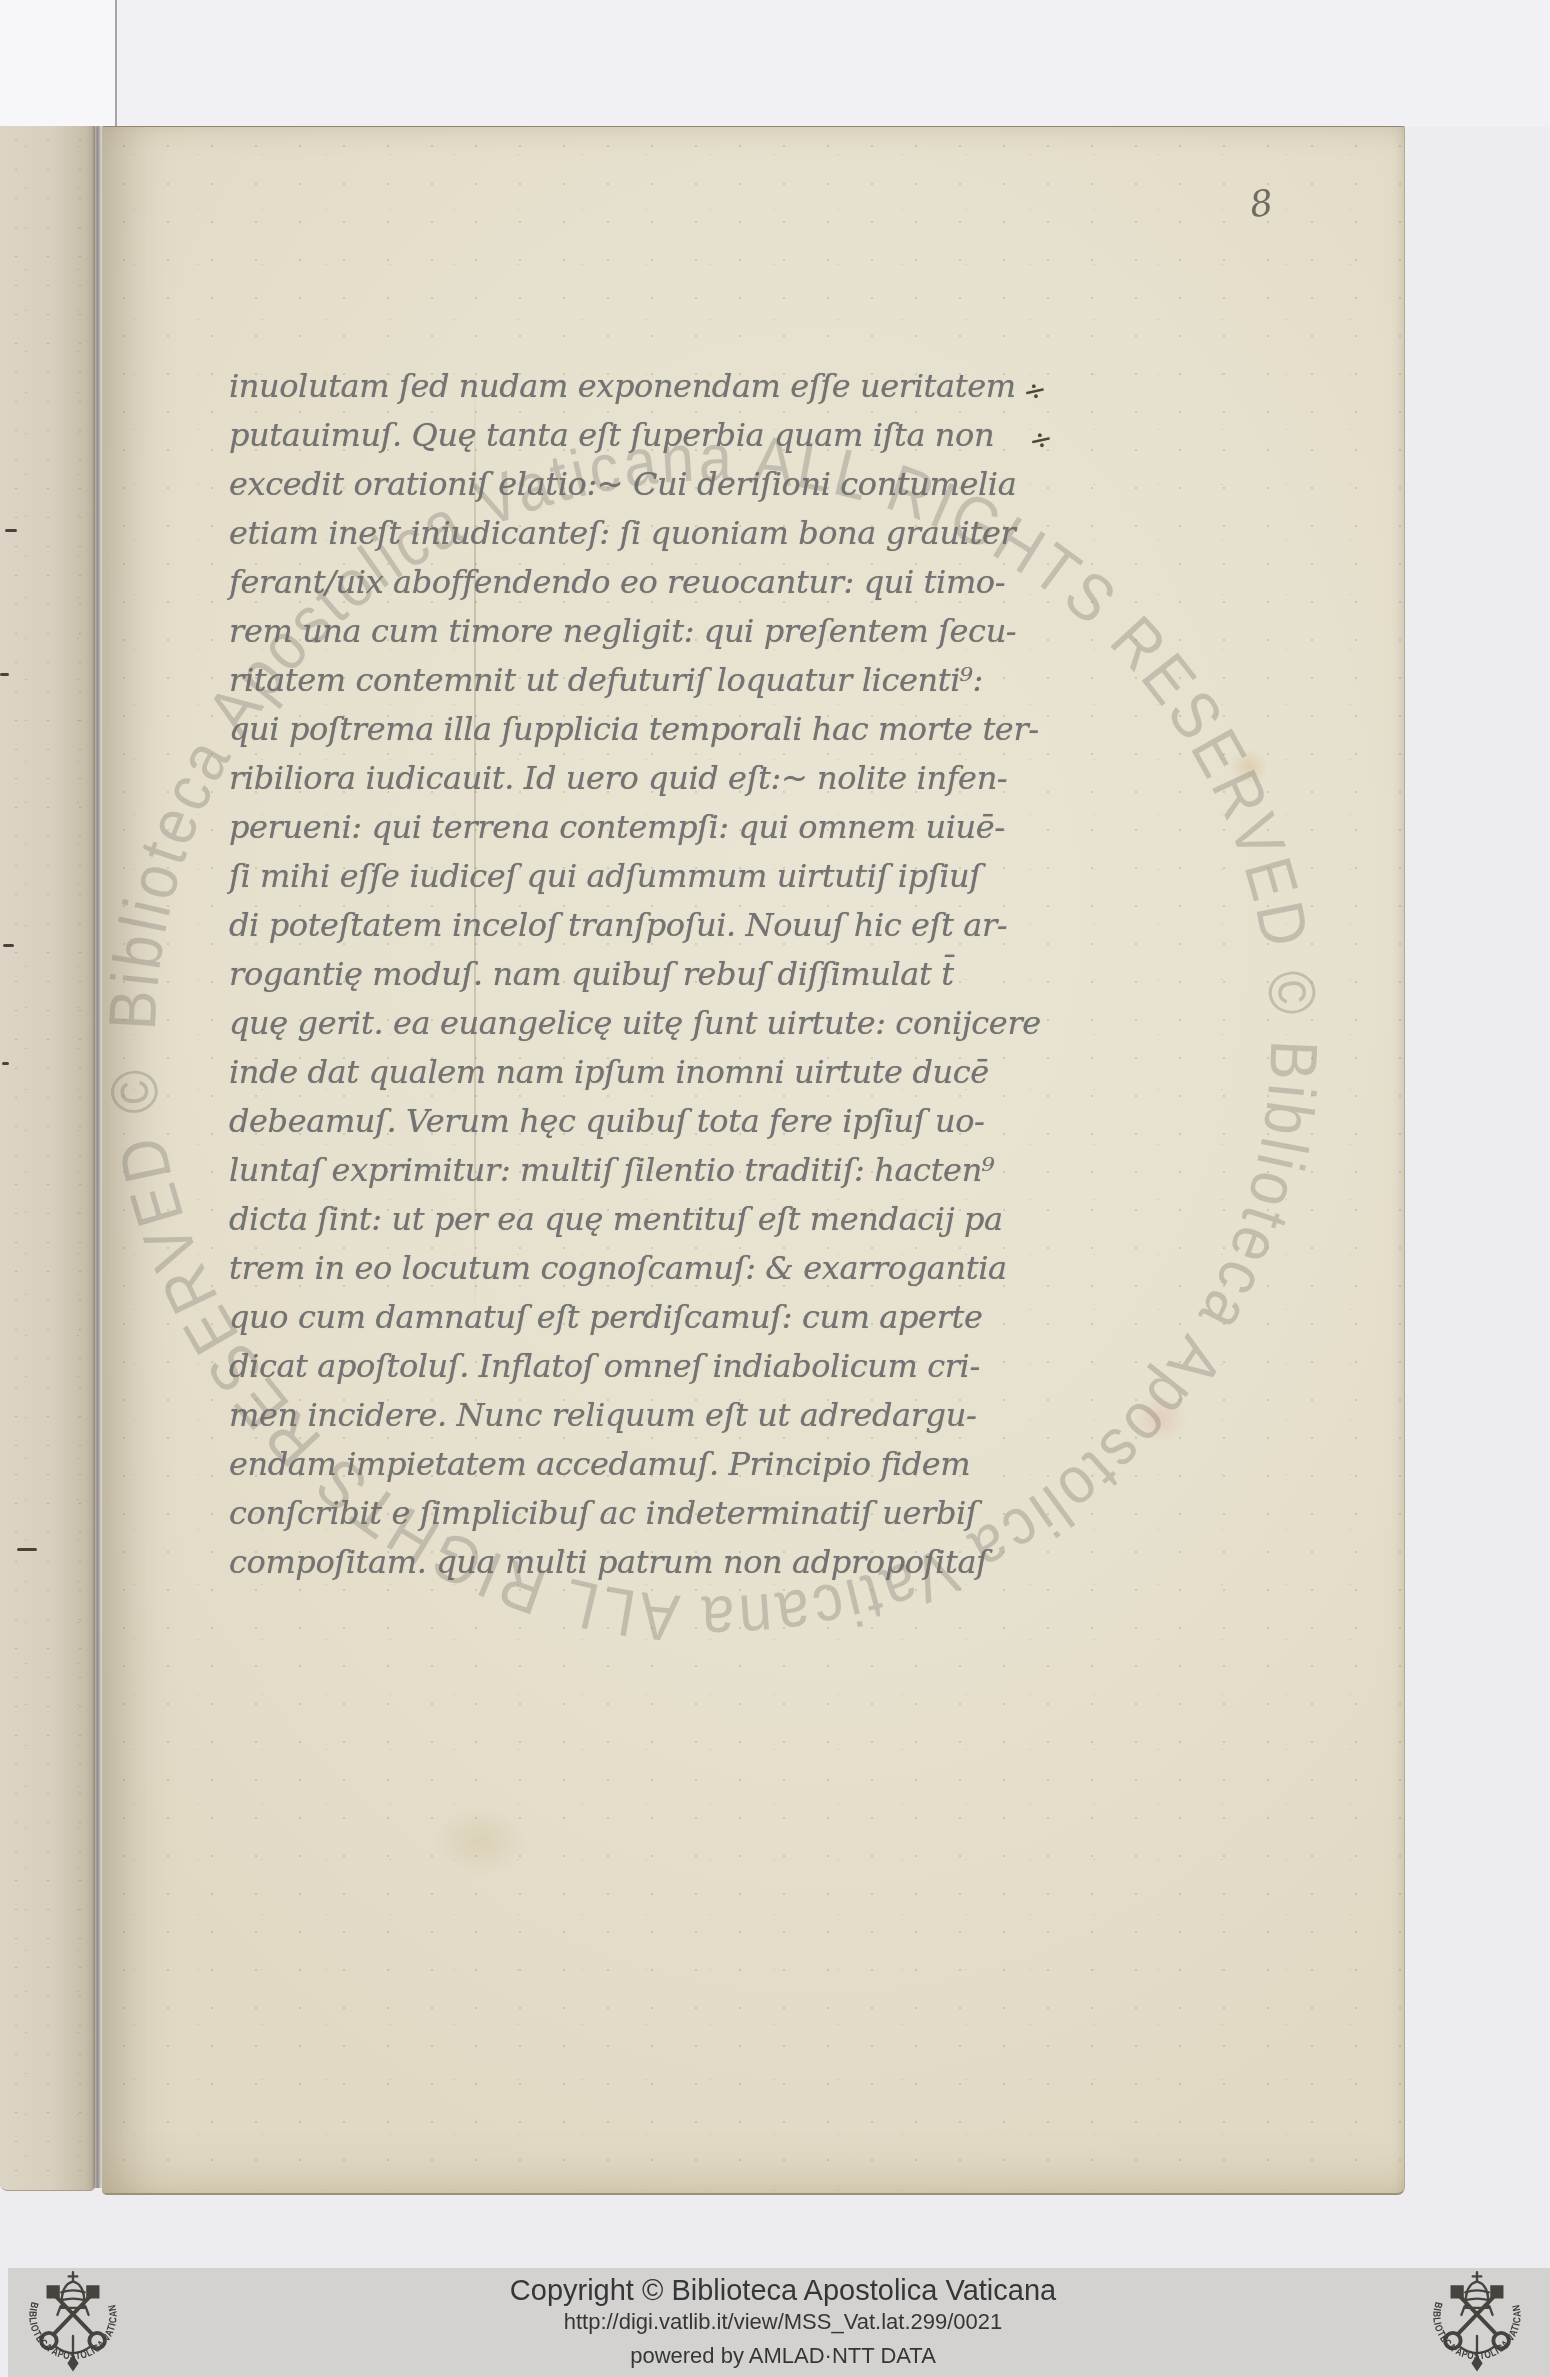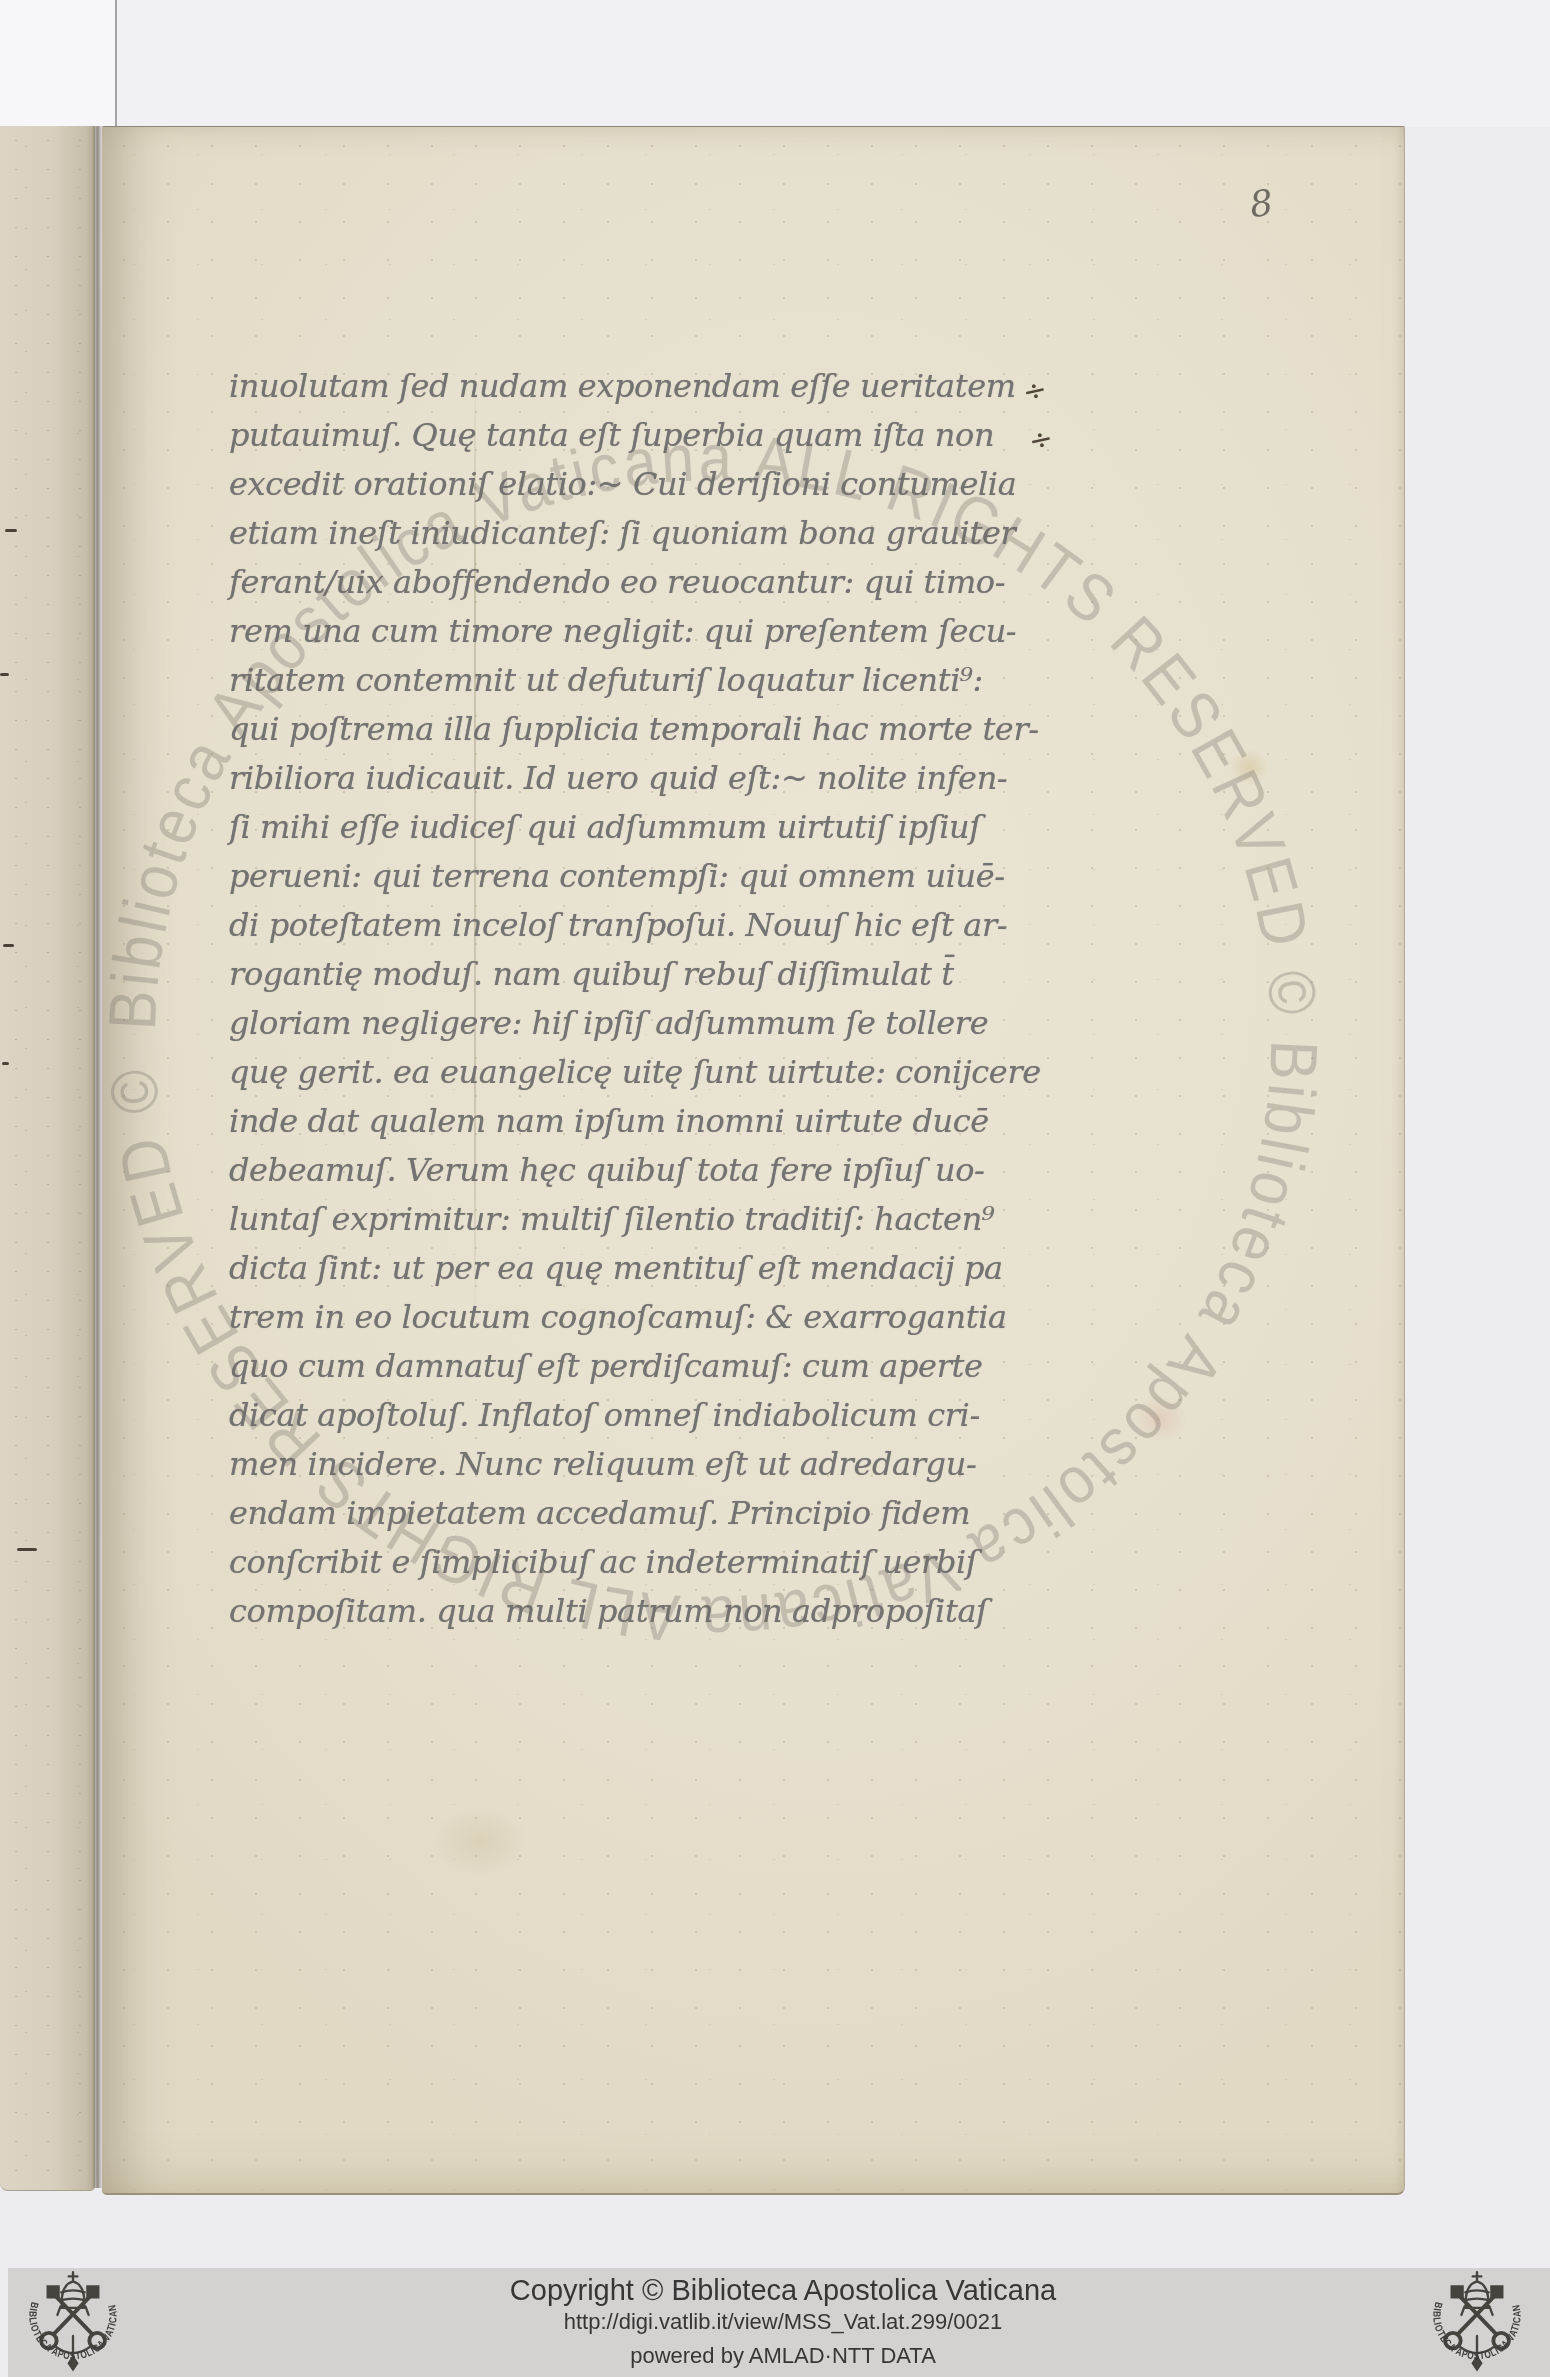--- a/index.html
+++ b/index.html
@@ -126,25 +126,24 @@
   <div class="manuscript">
       <div class="ms-line">inuolutam ſed nudam exponendam eſſe ueritatem</div>
       <div class="ms-line">putauimuſ. Quę tanta eſt ſuperbia quam iſta non</div>
       <div class="ms-line">excedit orationiſ elatio:~ Cui deriſioni contumelia</div>
       <div class="ms-line">etiam ineſt iniudicanteſ: ſi quoniam bona grauiter</div>
       <div class="ms-line">ferant/uix aboffendendo eo reuocantur: qui timo-</div>
       <div class="ms-line">rem una cum timore negligit: qui preſentem ſecu-</div>
       <div class="ms-line">ritatem contemnit ut defuturiſ loquatur licenti⁹:</div>
       <div class="ms-line">qui poſtrema illa ſupplicia temporali hac morte ter-</div>
       <div class="ms-line">ribiliora iudicauit. Id uero quid eſt:~ nolite infen-</div>
+      <div class="ms-line">perueni: qui terrena contempſi: qui omnem uiuē-</div>
       <div class="ms-line">ſi mihi eſſe iudiceſ qui adſummum uirtutiſ ipſiuſ</div>
-      <div class="ms-line">perueni: qui terrena contempſi: qui omnem uiuē-</div>
       <div class="ms-line">di poteſtatem inceloſ tranſpoſui. Nouuſ hic eſt ar-</div>
       <div class="ms-line">rogantię moduſ. nam quibuſ rebuſ diſſimulat t̄</div>
-      <div class="ms-line">gloriam negligere: hiſ ipſiſ adſummum ſe tollere</div>
       <div class="ms-line">quę gerit. ea euangelicę uitę ſunt uirtute: conijcere</div>
       <div class="ms-line">inde dat qualem nam ipſum inomni uirtute ducē</div>
       <div class="ms-line">debeamuſ. Verum hęc quibuſ tota fere ipſiuſ uo-</div>
       <div class="ms-line">luntaſ exprimitur: multiſ ſilentio traditiſ: hacten⁹</div>
       <div class="ms-line">dicta ſint: ut per ea quę mentituſ eſt mendacij pa</div>
       <div class="ms-line">trem in eo locutum cognoſcamuſ: &amp; exarrogantia</div>
       <div class="ms-line">quo cum damnatuſ eſt perdiſcamuſ: cum aperte</div>
       <div class="ms-line">dicat apoſtoluſ. Inflatoſ omneſ indiabolicum cri-</div>
       <div class="ms-line">men incidere. Nunc reliquum eſt ut adredargu-</div>
       <div class="ms-line">endam impietatem accedamuſ. Principio fidem</div>

